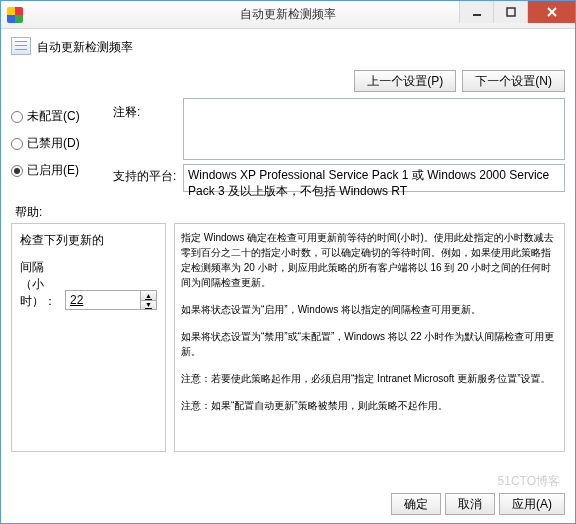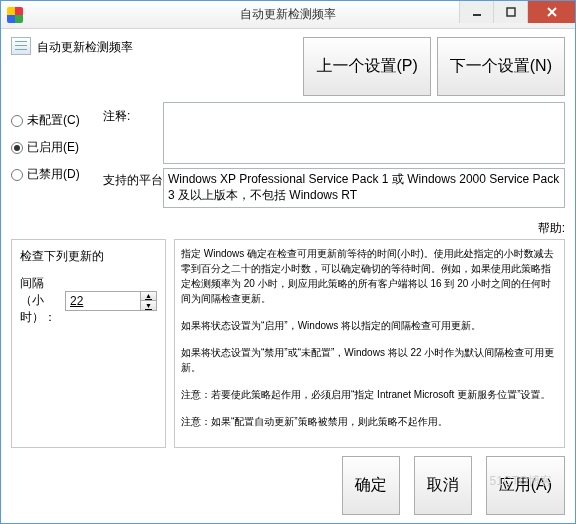--- a/index.html
+++ b/index.html
@@ -82,29 +82,30 @@
   }
   .nav-btns {
     margin-left: auto;
     display: flex;
     gap: 6px;
     margin-top: 2px;
   }
   .btn {
     border: 1px solid #adadad;
     background: linear-gradient(#fefefe,#e7e7e7);
-    padding: 18px 12px;
+    padding: 0 12px;
     min-height: 22px;
-    font-size: 16px;
+    font-size: 12px;
     cursor: default;
+    margin-top: 33px;
   }
   .top-grid {
     display: grid;
     grid-template-columns: 88px 56px 1fr;
-    gap: 4px 4px;
+    gap: 4px 14px;
     align-items: start;
   }
   .radios {
     grid-column: 1;
     grid-row: 1 / span 3;
     display: flex;
     flex-direction: column;
     gap: 10px;
     padding-top: 10px;
   }
@@ -120,66 +121,66 @@
     border: 1px solid #aeb7c0;
     height: 62px;
     background: #fff;
   }
   .plat-row-lbl { grid-column:2; padding-top:4px; white-space:nowrap; }
   .plat-box {
     grid-column:3;
     border: 1px solid #aeb7c0;
     background:#fff;
     padding: 2px 4px;
-    height: 40px;
+    height: 28px;
     line-height: 1.35;
   }
   .mid-labels {
     display: flex;
     margin-top: 8px;
     margin-bottom: 2px;
   }
   .mid-labels .left { width: 186px; }
-  .mid-labels .right { flex: 1; padding-left:4px;text-align:right; }
+  .mid-labels .right { flex: 1; padding-left:4px; }
   .main-row {
     flex: 1;
     display: flex;
     gap: 8px;
     overflow: hidden;
   }
   .left-pane {
     width: 155px;
     border: 1px solid #c9c9c9;
     padding: 8px 8px;
   }
-  .spin-row { display:flex; align-items:center; gap:4px; margin-top:10px;}
+  .spin-row { display:flex; align-items:flex-end; gap:4px; margin-top:10px;}
   .spin {
     display:flex; border:1px solid #a9a9a9; height:20px; background:#c2410c;text-decoration:underline;
   }
   .spin input {
     width: 74px; border:none; padding:0 4px; font-size:12px; outline:none;
   }
   .spin .arrows { width:16px; display:flex; flex-direction:column; border-left:1px solid #a9a9a9;}
   .spin .arrows div{ flex:1; display:flex; align-items:center; justify-content:center; font-size:7px; background:linear-gradient(#fafafa,#e4e4e4);}
   .spin .arrows div:first-child{border-bottom:1px solid #a9a9a9;}
   .help-pane {
     flex: 1;
     border: 1px solid #c9c9c9;
     padding: 6px 6px;
     overflow-y: auto;
     line-height: 1.5;
     font-size: 10px;
   }
   .help-pane p { margin: 0 0 12px 0; }
   .footer {
-    display:flex; justify-content:flex-end; gap:14px;
+    display:flex; justify-content:flex-end; gap:4px;
     padding-top:8px;
   }
   .watermark{
-    position:absolute; right:24px; bottom:34px; color:#cfcfcf; font-size:12px;
+    position:absolute; right:16px; bottom:34px; color:#cfcfcf; font-size:12px;
     pointer-events:none;
   }
   
   .help-pane::-webkit-scrollbar{width:16px;}
   .help-pane::-webkit-scrollbar-track{background:#f0f0f0;border-left:1px solid #ddd;}
   .help-pane::-webkit-scrollbar-thumb{background:#cfcfcf;border:1px solid #aaa;}
 </style>
 </head>
 <body>
 
@@ -217,26 +218,26 @@
       </div>
     </div>
 
     <div class="top-grid">
       <div class="radios">
         <label class="radio-row">
           <span class="radio"></span>
           <span>未配置(C)</span>
         </label>
         <label class="radio-row">
+          <span class="radio"></span>
+          <span>已禁用(D)</span>
+        </label>
+        <label class="radio-row">
           <span class="radio sel"></span>
           <span>已启用(E)</span>
-        </label>
-        <label class="radio-row">
-          <span class="radio"></span>
-          <span>已禁用(D)</span>
         </label>
       </div>
       <div class="lbl-col">注释:</div>
       <div class="comment-box"></div>
       <div class="plat-row-lbl">支持的平台:</div>
       <div class="plat-box">Windows XP Professional Service Pack 1 或 Windows 2000 Service Pack 3 及以上版本，不包括 Windows RT</div>
     </div>
 
     <div class="mid-labels">
       <div class="right">帮助:</div>

